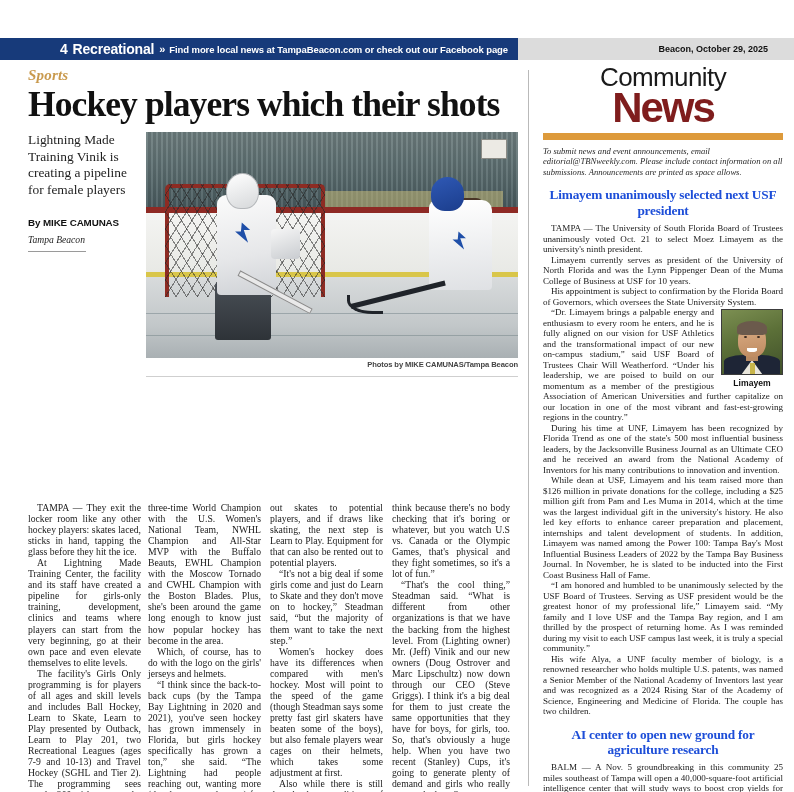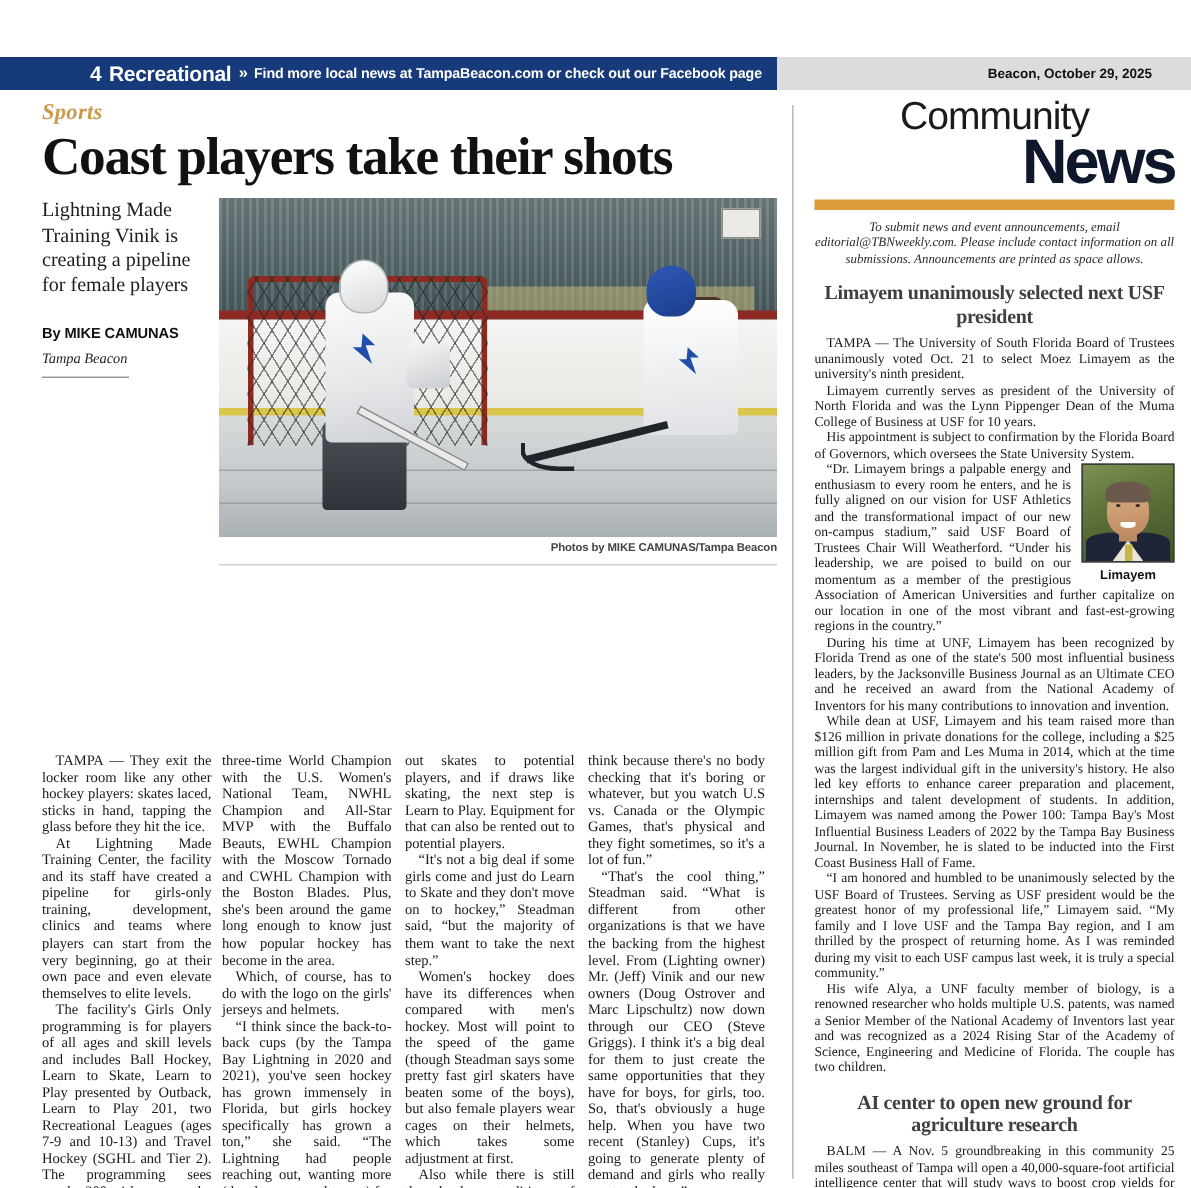--- a/index.html
+++ b/index.html
@@ -379,44 +379,43 @@
     color: #1a1a1a;
     line-height: 26px;
     letter-spacing: -0.6px;
   }
   .cn-logo-2 {
     font-family: "Liberation Sans", sans-serif;
     font-weight: bold;
     font-size: 42px;
     line-height: 40px;
     letter-spacing: -2px;
-    color: #0f172a;
+    color: #7f1d1d;
     margin-top: -2px;
-    text-align: right;
   }
   .cn-rule {
     height: 7px;
     background: #dd9a3b;
     margin: 5px 0 6px 0;
   }
   .cn-standing {
     font-style: italic;
     font-size: 8.6px;
     line-height: 10.4px;
     color: #2a2a2a;
-    text-align: center;
+    text-align: left;
     margin-bottom: 9px;
   }
   .cn-head {
     font-family: "Liberation Serif", serif;
     font-weight: bold;
     font-size: 13.3px;
     line-height: 15.4px;
     text-align: center;
-    color: #404040;
+    color: #1d4ed8;
     margin: 10px 0 5px 0;
     letter-spacing: -0.2px;
   }
   .cn-body p {
     margin: 0;
     font-size: 9.05px;
     line-height: 10.5px;
     text-align: justify;
     text-indent: 8px;
     hyphens: auto;
@@ -504,21 +503,21 @@
     <span class="folio-date">Beacon, October 29, 2025</span>
   </div>
 </div>
 
 <div class="page">
 
   <div class="rule-vert"></div>
 
   <div class="story">
     <div class="kicker">Sports</div>
-    <h1 class="headline">Coast players take their shots</h1>
+    <h1 class="headline">Hockey players which their shots</h1>
 
     <div class="deck-photo-row">
       <div class="deck">
         <div>Lightning Made Training Vinik is creating a pipeline for female players</div>
         <div class="byline">By MIKE CAMUNAS</div>
         <div class="byline-org">Tampa Beacon</div>
       </div>
 
       <div class="photo-wrap">
         <div class="photo">

